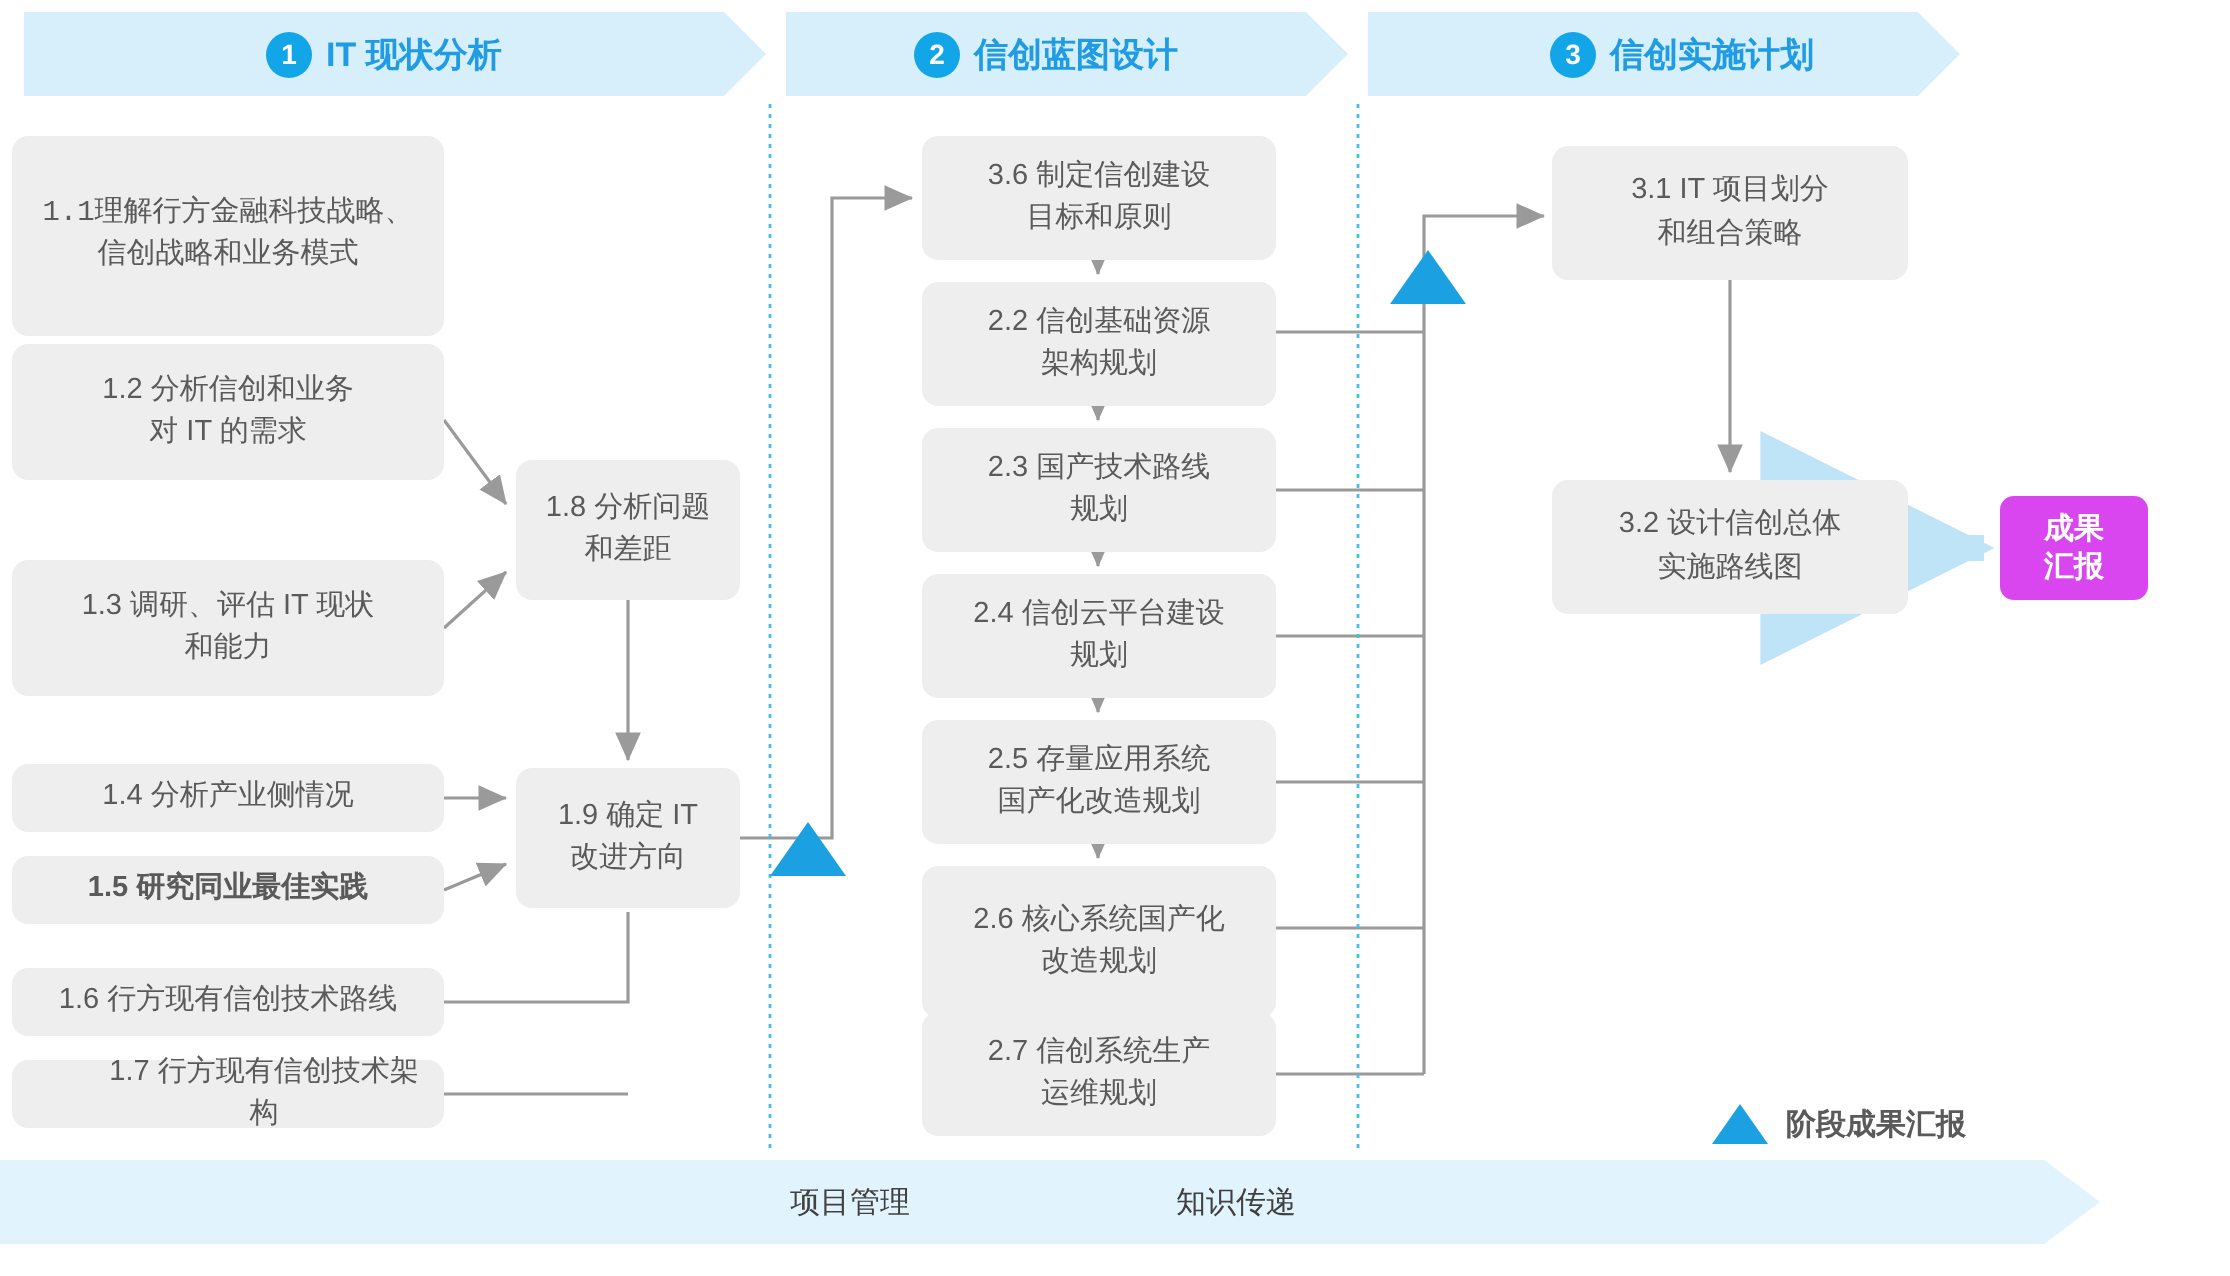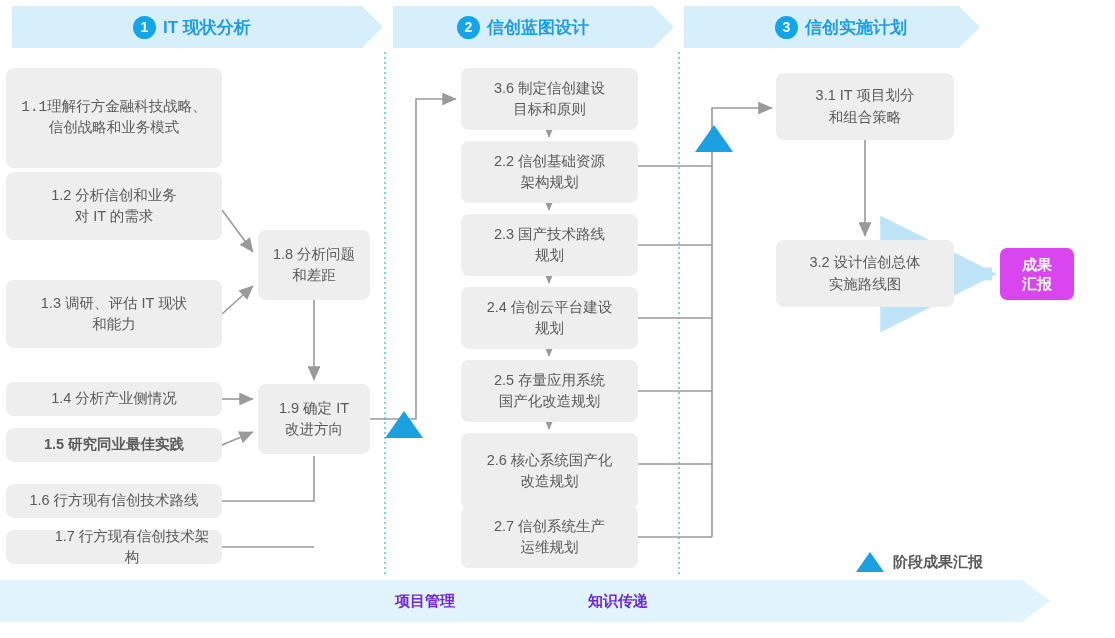--- a/index.html
+++ b/index.html
@@ -141,22 +141,22 @@
     background: #e1f3fc;
     clip-path: polygon(0 0, 1022px 0, 1050px 21px, 1022px 42px, 0 42px);
   }
   .bottom-label {
     position: absolute;
     top: 580px;
     height: 42px;
     display: flex;
     align-items: center;
     font-size: 15px;
-    font-weight: bold;
-    color: #6d28d9;
+    font-weight: normal;
+    color: #404040;
     white-space: nowrap;
   }
 </style>
 </head>
 <body>
 
 <div id="canvas">
 
   <div class="phase-band" style="left:12px;width:375px;">
     <div class="chev-notch"></div>

